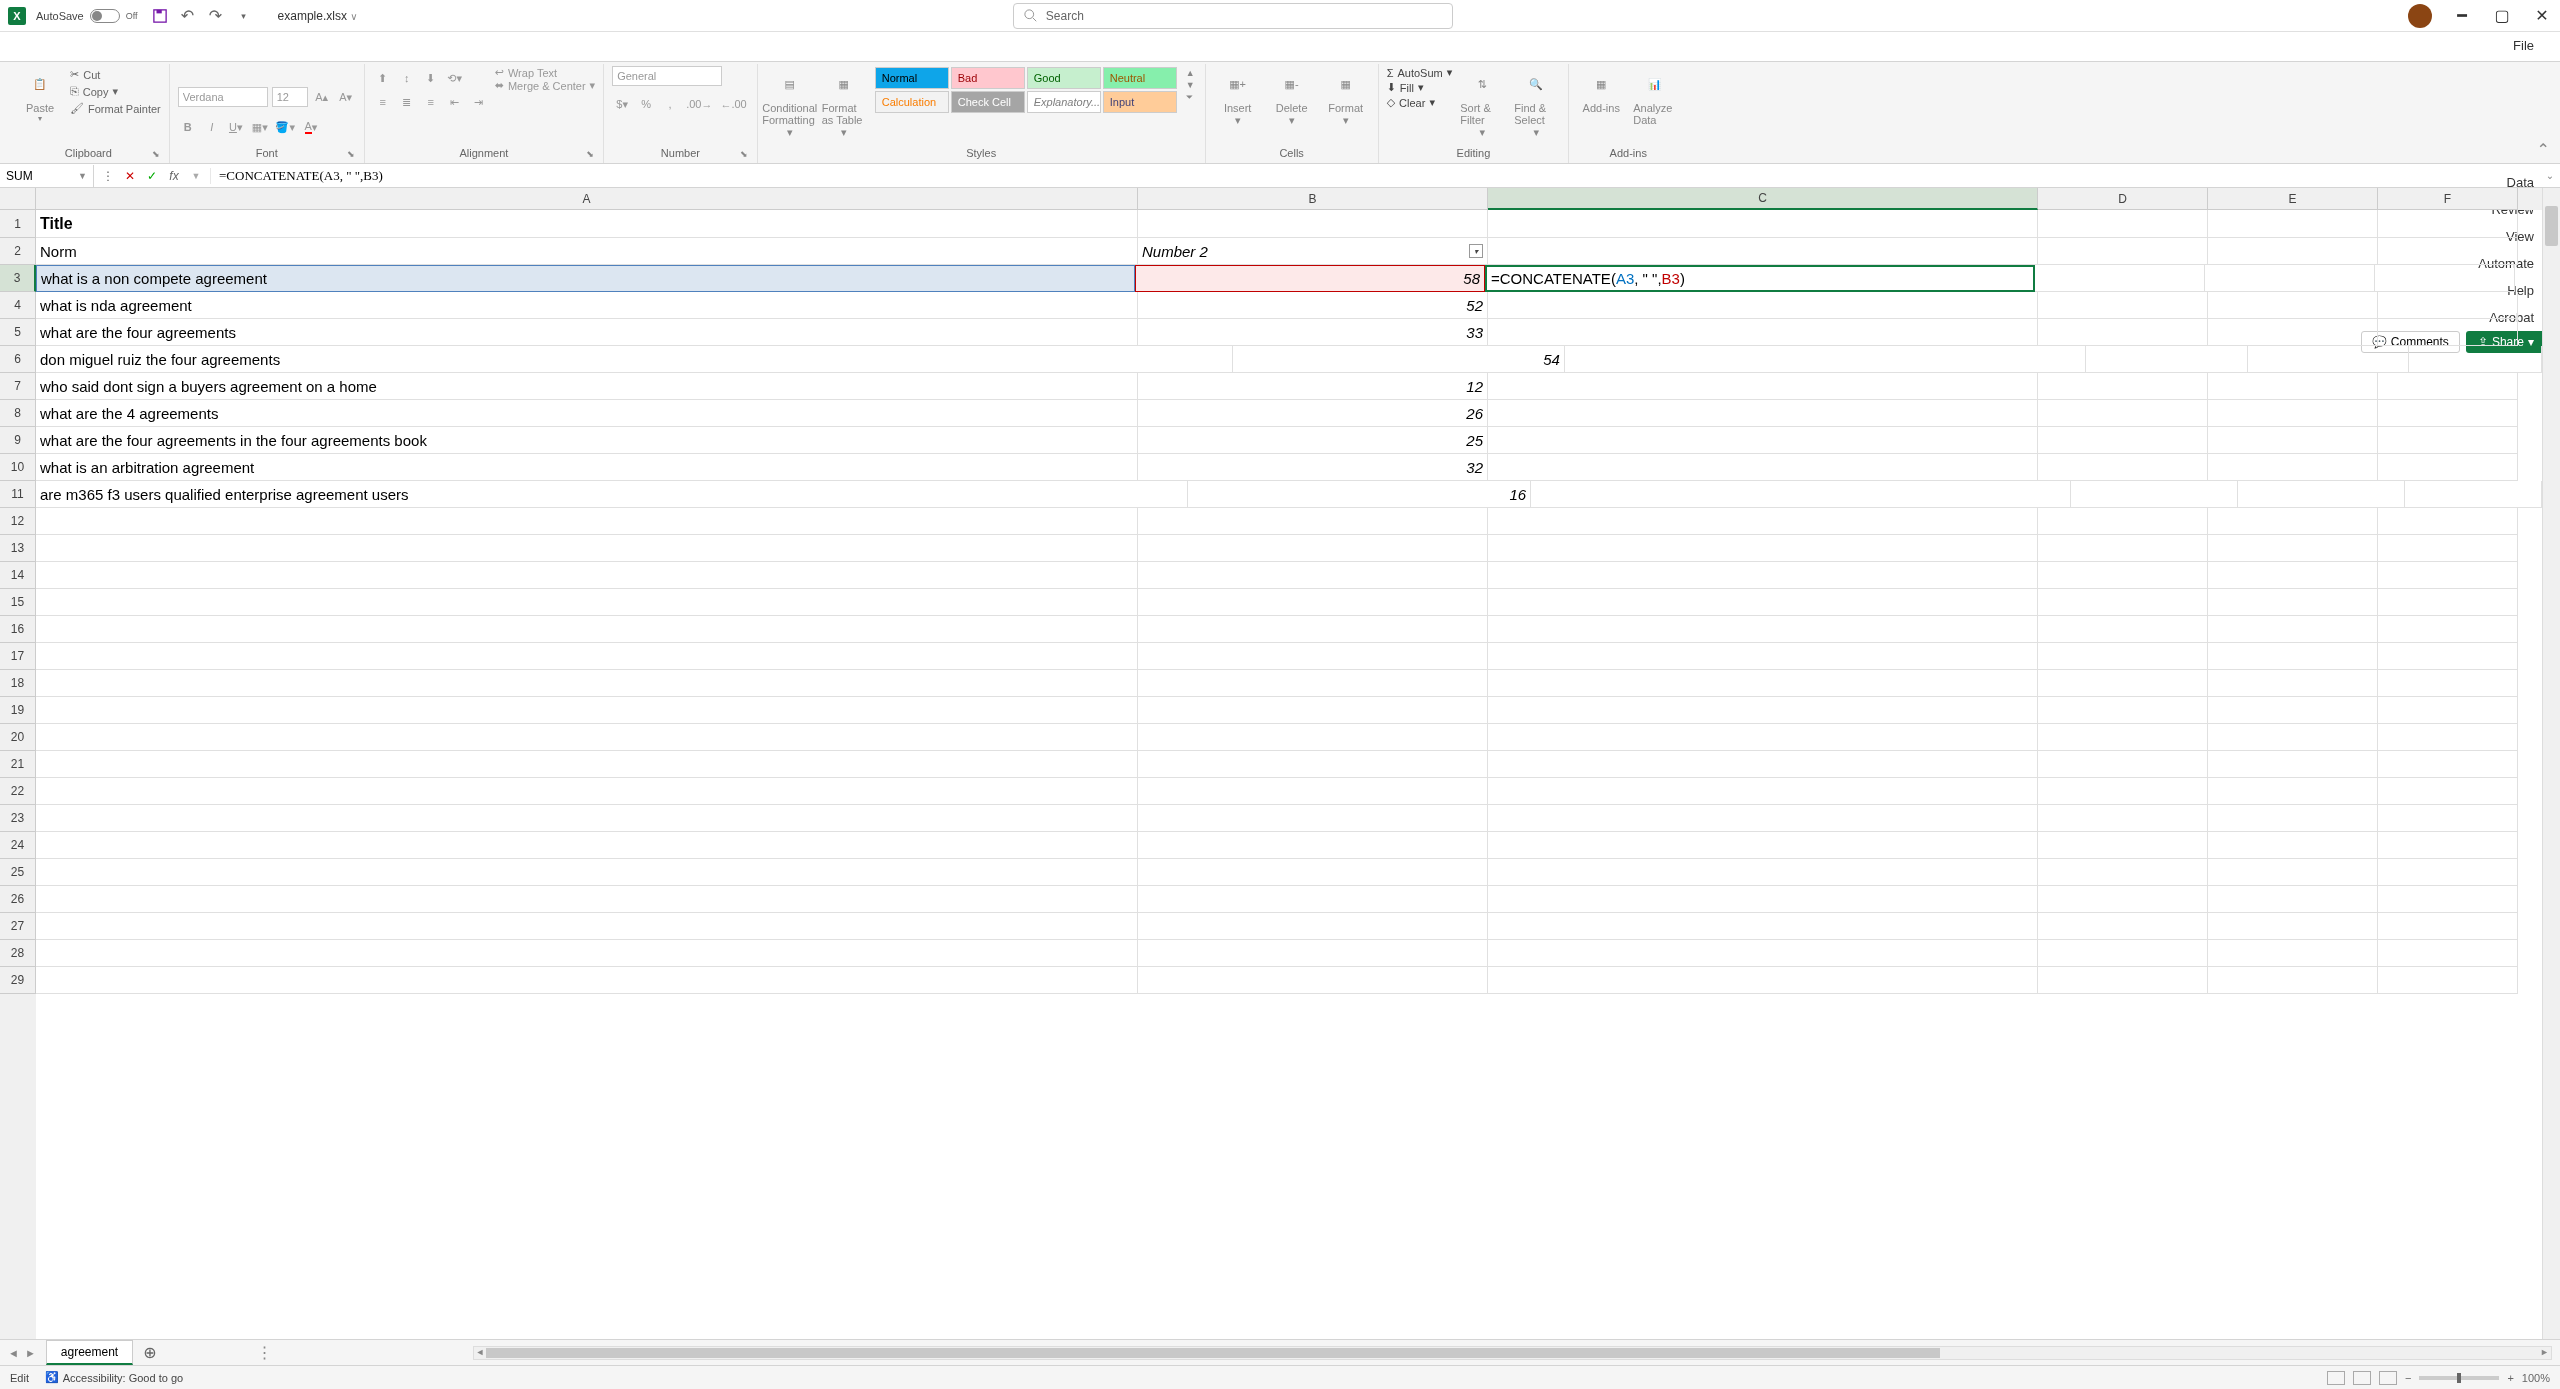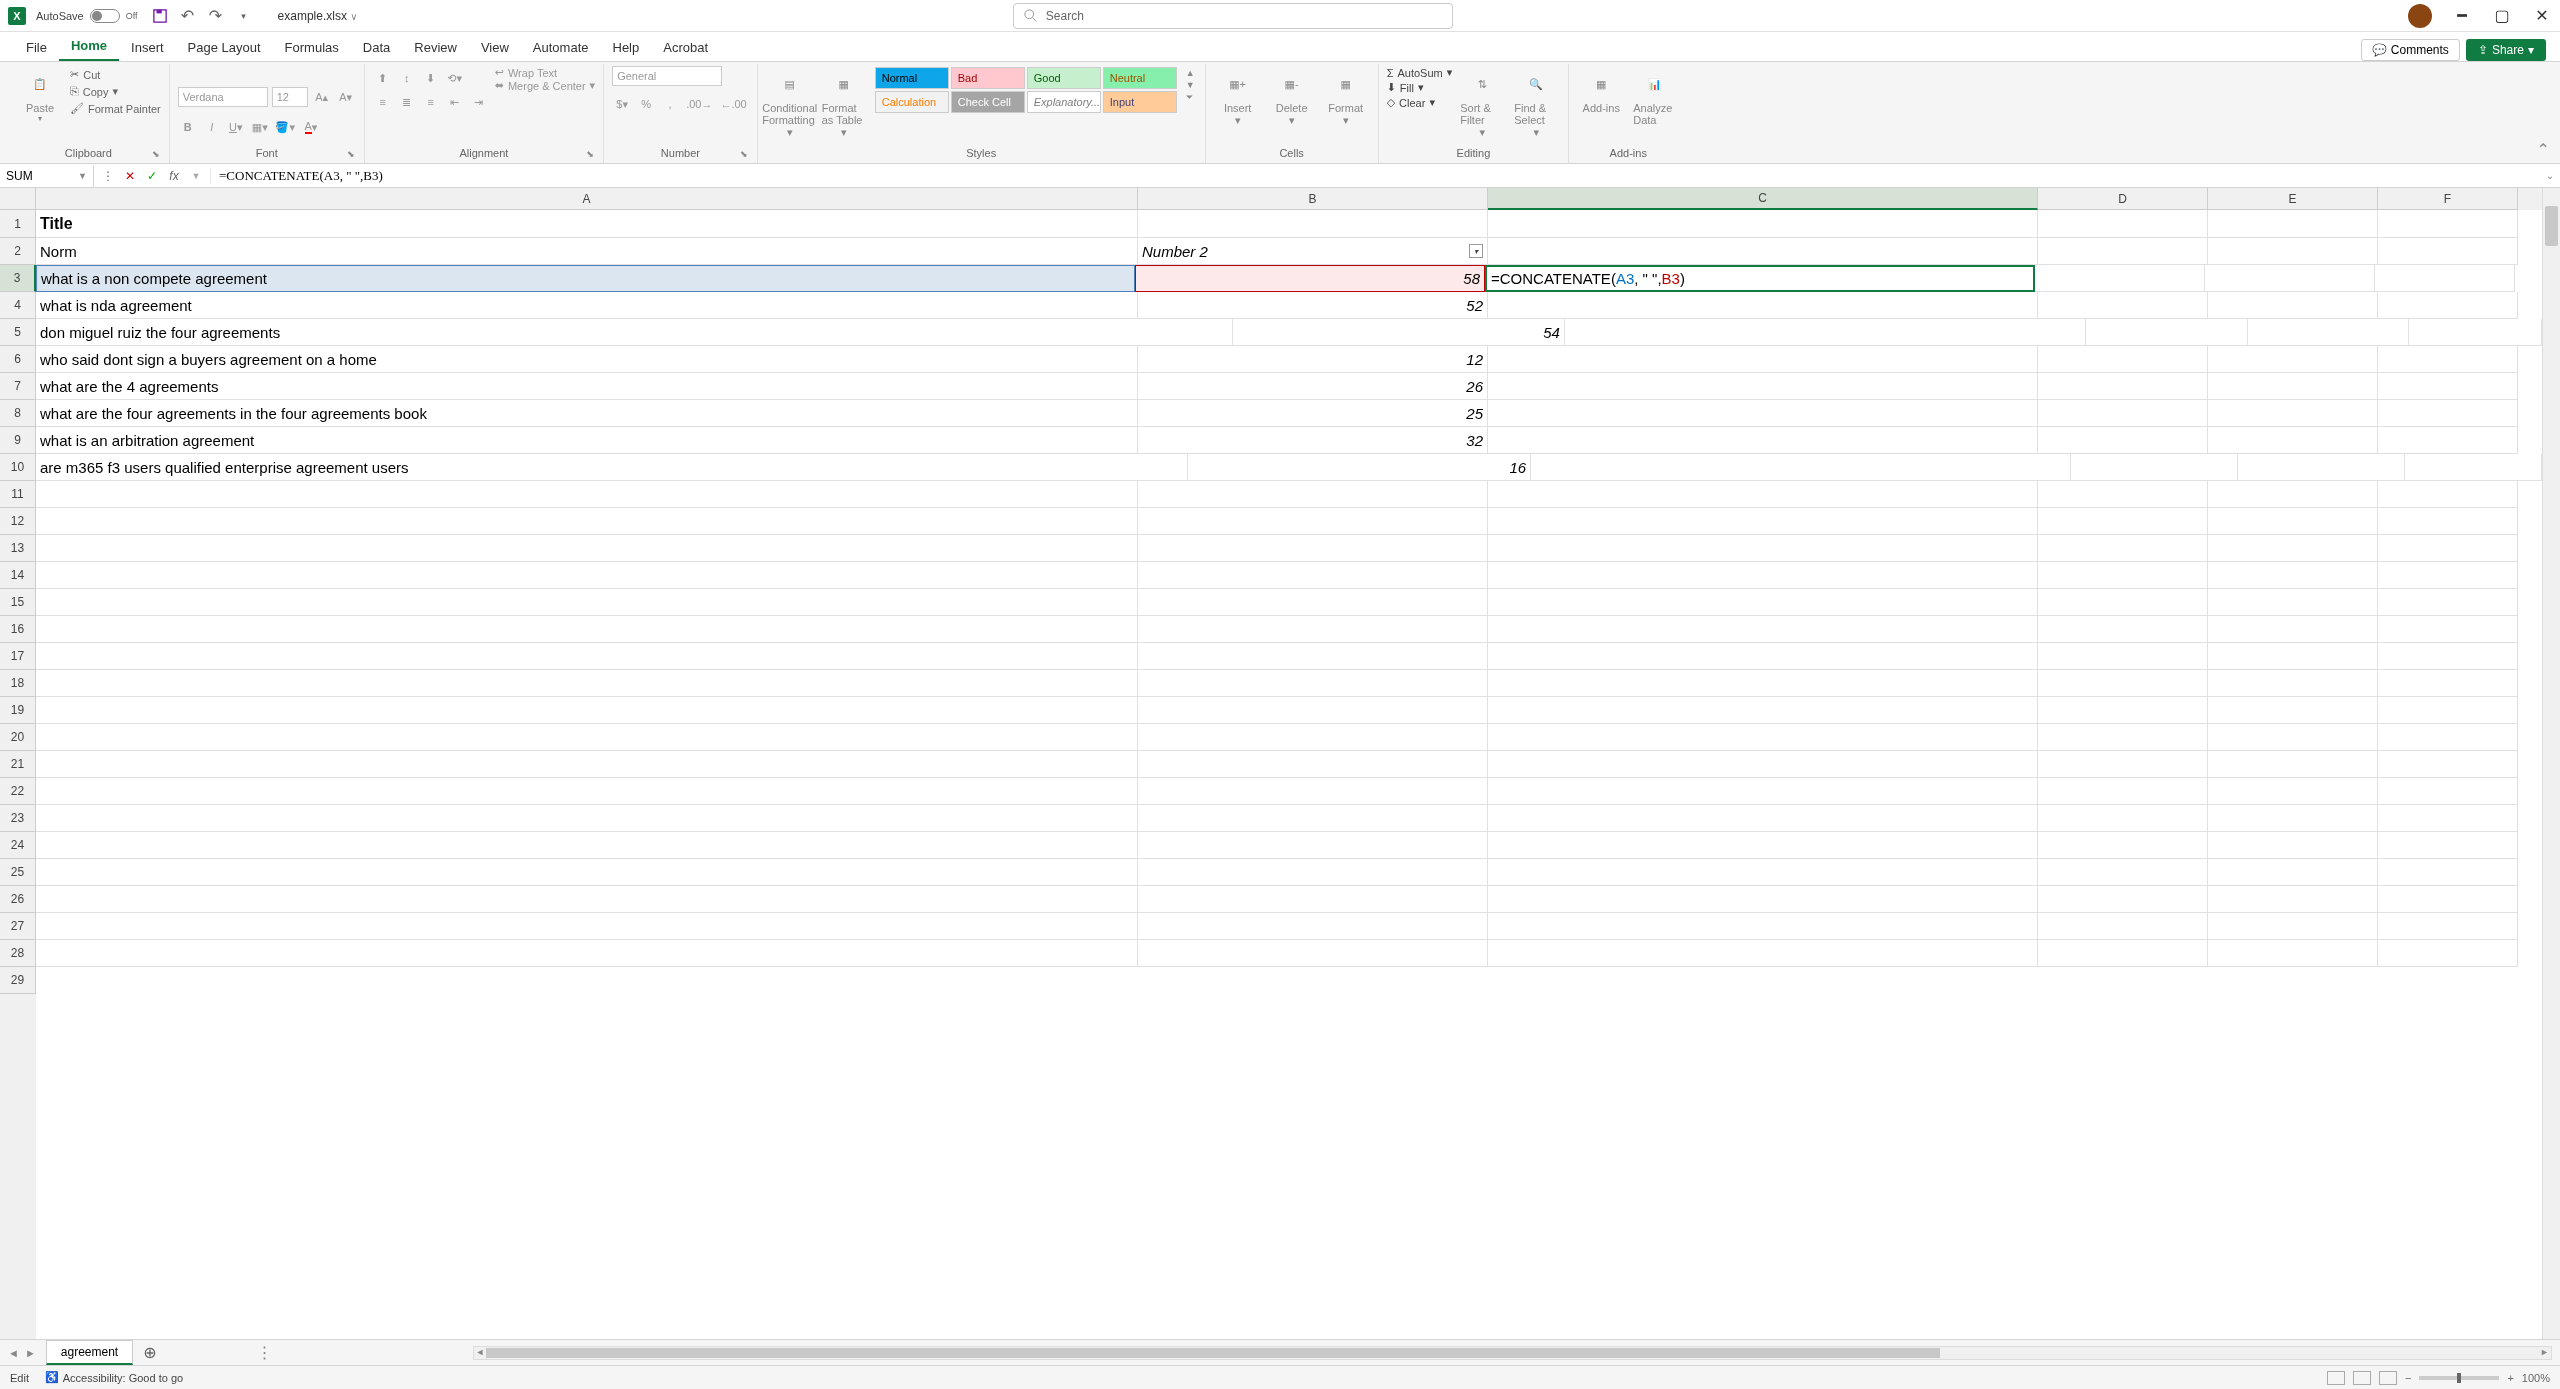--- a/index.html
+++ b/index.html
@@ -16,21 +16,21 @@
 .qat-btn.grey { color: #666; }
 .filename { margin-left: 20px; font-size: 12px; color: #333; }
 .title-spacer { flex: 1; }
 .search-box { width: 440px; height: 26px; background: #fff; border: 1px solid #ccc; border-radius: 4px; display: flex; align-items: center; padding: 0 10px; color: #666; font-size: 12px; margin-right: 300px;}
 .search-box svg { margin-right: 8px; }
 .win-controls { display: flex; gap: 20px; margin-left: auto; align-items: center;}
 .win-btn { width: 20px; height: 20px; display: flex; align-items: center; justify-content: center; color: #333; cursor: pointer; }
 .avatar { width: 24px; height: 24px; background: #8b4513; border-radius: 50%; margin-right: 20px;}
 
 
-.ribbon-tabs { height: 30px; background: #fff; display: flex; align-items: flex-end; padding: 0 14px; border-bottom: 1px solid #d4d4d4; }
+.ribbon-tabs { height: 30px; background: #fff; display: flex; align-items: flex-end; padding: 0 14px; border-bottom: 1px solid #d4d4d4; flex-direction: column; }
 .ribbon-tab { padding: 6px 12px; font-size: 13px; color: #333; cursor: pointer; }
 .ribbon-tab.active { color: #0f7b3e; border-bottom: 2px solid #107c41; font-weight: 600; }
 .ribbon-right { margin-left: auto; display: flex; gap: 6px; align-items: center;}
 .comments-btn { border: 1px solid #ccc; padding: 3px 10px; font-size: 12px; border-radius: 3px; display:flex; align-items:center; gap:4px;}
 .share-btn { background: #107c41; color: #fff; padding: 4px 12px; font-size: 12px; border-radius: 3px; display:flex; align-items:center; gap:4px;}
 
 
 .ribbon-body { height: 102px; background: #f5f5f5; display: flex; border-bottom: 1px solid #d4d4d4; padding: 2px 8px 0 8px;}
 .ribbon-group { border-right: 1px solid #e0e0e0; padding: 2px 8px; display: flex; flex-direction: column; justify-content: space-between;}
 .ribbon-group-content { display: flex; gap: 6px; align-items: flex-start; flex: 1;}
@@ -397,20 +397,28 @@
       </div>
       <div class="cell-row">
         <div class="cell" style="width: 1102px;">what is nda agreement</div>
         <div class="cell right" style="width: 350px;">52</div>
         <div class="cell" style="width: 550px;"></div>
         <div class="cell" style="width: 170px;"></div>
         <div class="cell" style="width: 170px;"></div>
         <div class="cell" style="width: 140px;"></div>
       </div>
       <div class="cell-row">
+        <div class="cell" style="width: 1102px;">what are the four agreements</div>
+        <div class="cell right" style="width: 350px;">33</div>
+        <div class="cell" style="width: 550px;"></div>
+        <div class="cell" style="width: 170px;"></div>
+        <div class="cell" style="width: 170px;"></div>
+        <div class="cell" style="width: 140px;"></div>
+      </div>
+      <div class="cell-row">
         <div class="cell" style="width: 1264px;">don miguel ruiz the four agreements</div>
         <div class="cell right" style="width: 350px;">54</div>
         <div class="cell" style="width: 550px;"></div>
         <div class="cell" style="width: 170px;"></div>
         <div class="cell" style="width: 170px;"></div>
         <div class="cell" style="width: 140px;"></div>
       </div>
       <div class="cell-row">
         <div class="cell" style="width: 1102px;">who said dont sign a buyers agreement on a home</div>
         <div class="cell right" style="width: 350px;">12</div>

